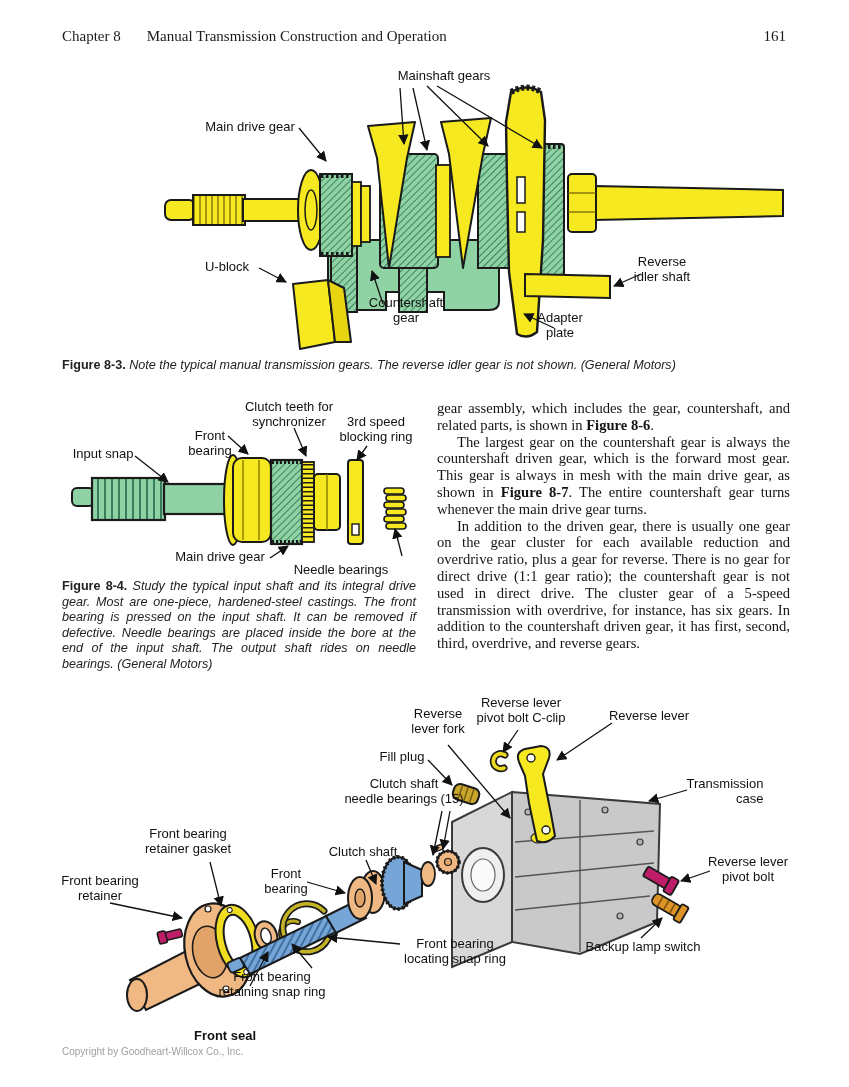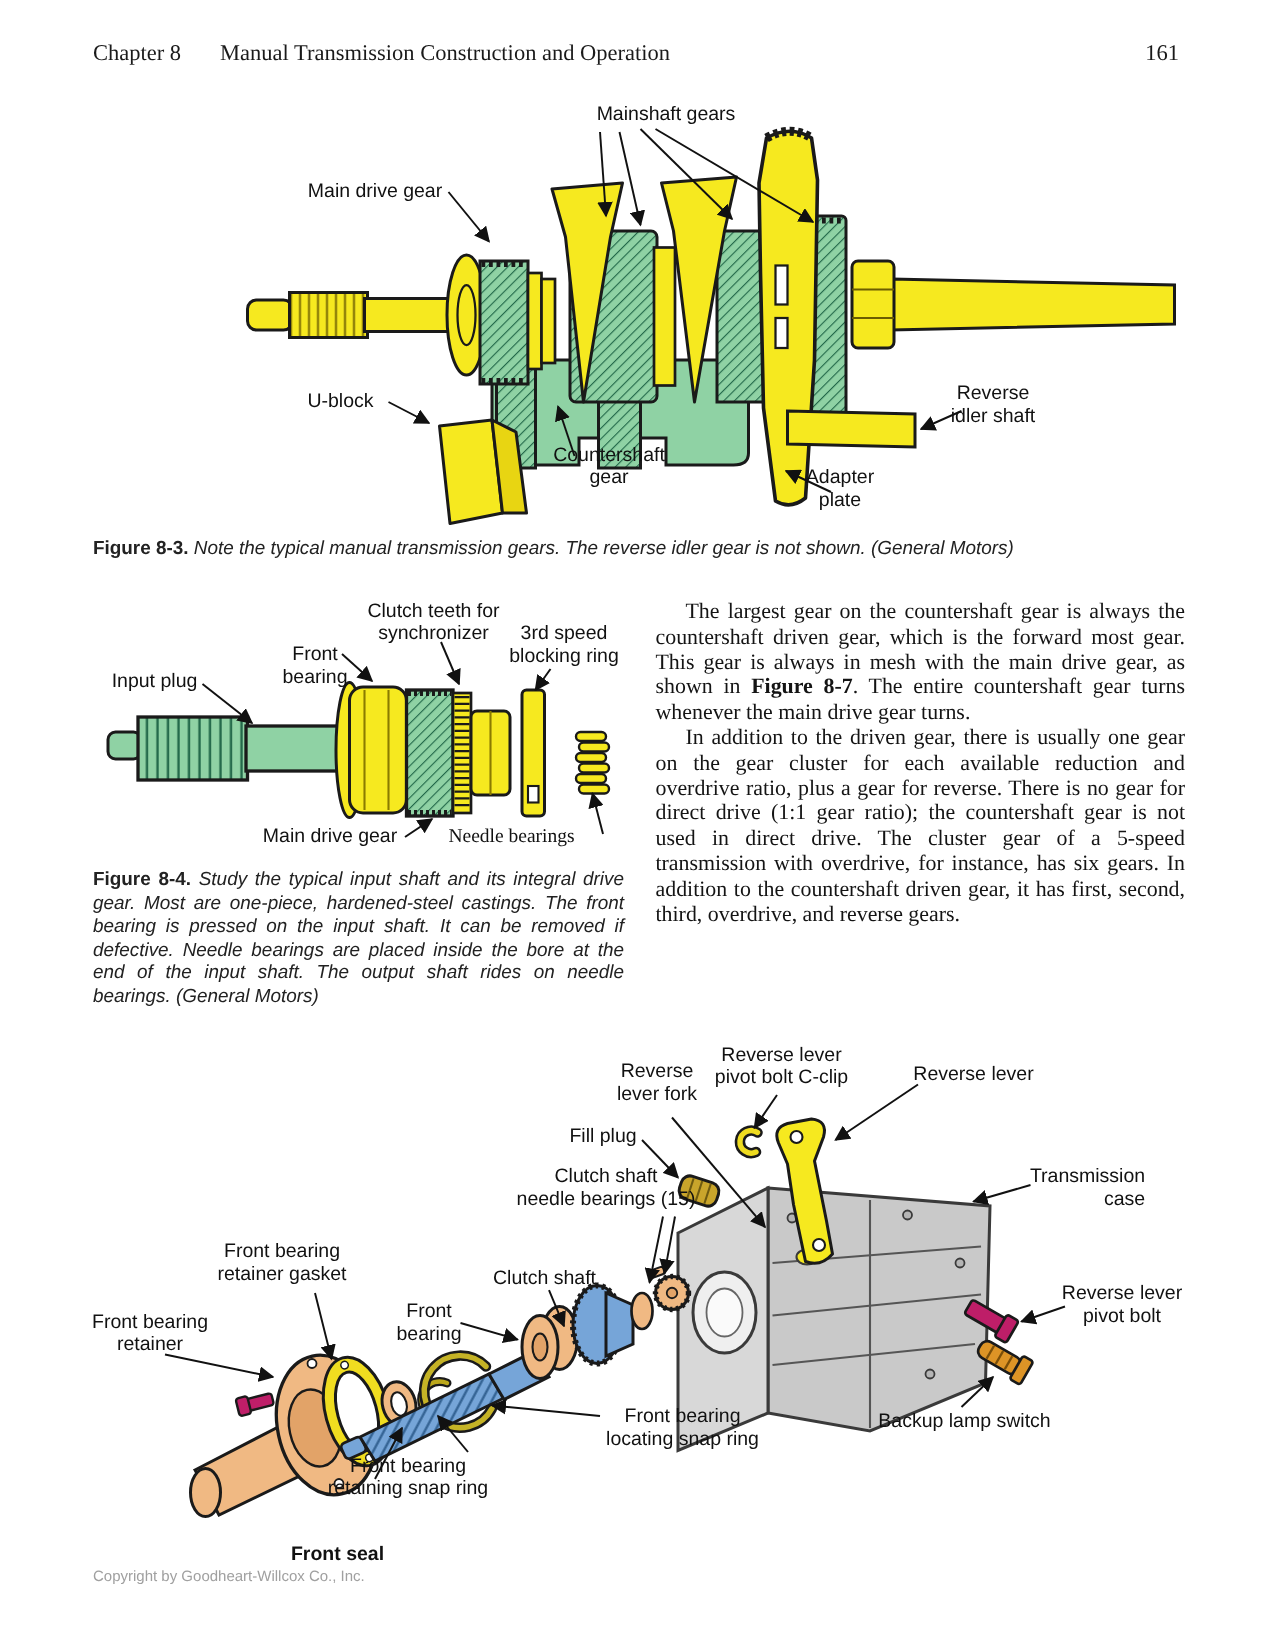--- a/index.html
+++ b/index.html
@@ -167,30 +167,31 @@
       <line class="arrow" x1="342" y1="158" x2="335" y2="131" marker-end="url(#a4)"></line>
     </g>
   </svg>
 
   <div class="lbl" style="left:289px;top:399px;">Clutch teeth for
 synchronizer</div>
   <div class="lbl" style="left:376px;top:414px;">3rd speed
 blocking ring</div>
   <div class="lbl" style="left:210px;top:428px;">Front
 bearing</div>
-  <div class="lbl" style="left:103px;top:446px;">Input plug</div>
+  <div class="lbl" style="left:103px;top:446px;">Input snap</div>
   <div class="lbl" style="left:220px;top:549px;">Main drive gear</div>
-  <div class="lbl" style="left:341px;top:549px;font-family:Liberation Serif, serif;">Needle bearings</div>
+  <div class="lbl" style="left:341px;top:562px;">Needle bearings</div>
 
   <div class="cap" style="left:62px;top:579px;width:354px;">
     <b>Figure 8-4.</b>
     <i>Study the typical input shaft and its integral drive gear. Most are one-piece, hardened-steel castings. The front bearing is pressed on the input shaft. It can be removed if defective. Needle bearings are placed inside the bore at the end of the input shaft. The output shaft rides on needle bearings. (General Motors)</i>
   </div>
 
   <div class="bodycol">
+    <p><span>gear assembly, which includes the gear, countershaft, and related parts, is shown in </span><b>Figure 8-6</b><span>.</span></p>
     <p class="indent"><span>The largest gear on the countershaft gear is always the countershaft driven gear, which is the forward most gear. This gear is always in mesh with the main drive gear, as shown in </span><b>Figure 8-7</b><span>. The entire countershaft gear turns whenever the main drive gear turns.</span></p>
     <p class="indent">In addition to the driven gear, there is usually one gear on the gear cluster for each available reduction and overdrive ratio, plus a gear for reverse. There is no gear for direct drive (1:1 gear ratio); the countershaft gear is not used in direct drive. The cluster gear of a 5-speed transmission with overdrive, for instance, has six gears. In addition to the countershaft driven gear, it has first, second, third, overdrive, and reverse gears.</p>
   </div>
 
   <svg style="left:60px;top:690px;" width="700" height="320" viewBox="0 0 700 320">
     <defs>
       <marker id="a5" viewBox="0 0 10 10" refX="9" refY="5" markerWidth="8" markerHeight="8" orient="auto-start-reverse">
           <path d="M0 0L10 5L0 10z" fill="#111"></path>
         </marker>
       <pattern id="bh5" width="6" height="6" patternUnits="userSpaceOnUse" patternTransform="rotate(28)">

